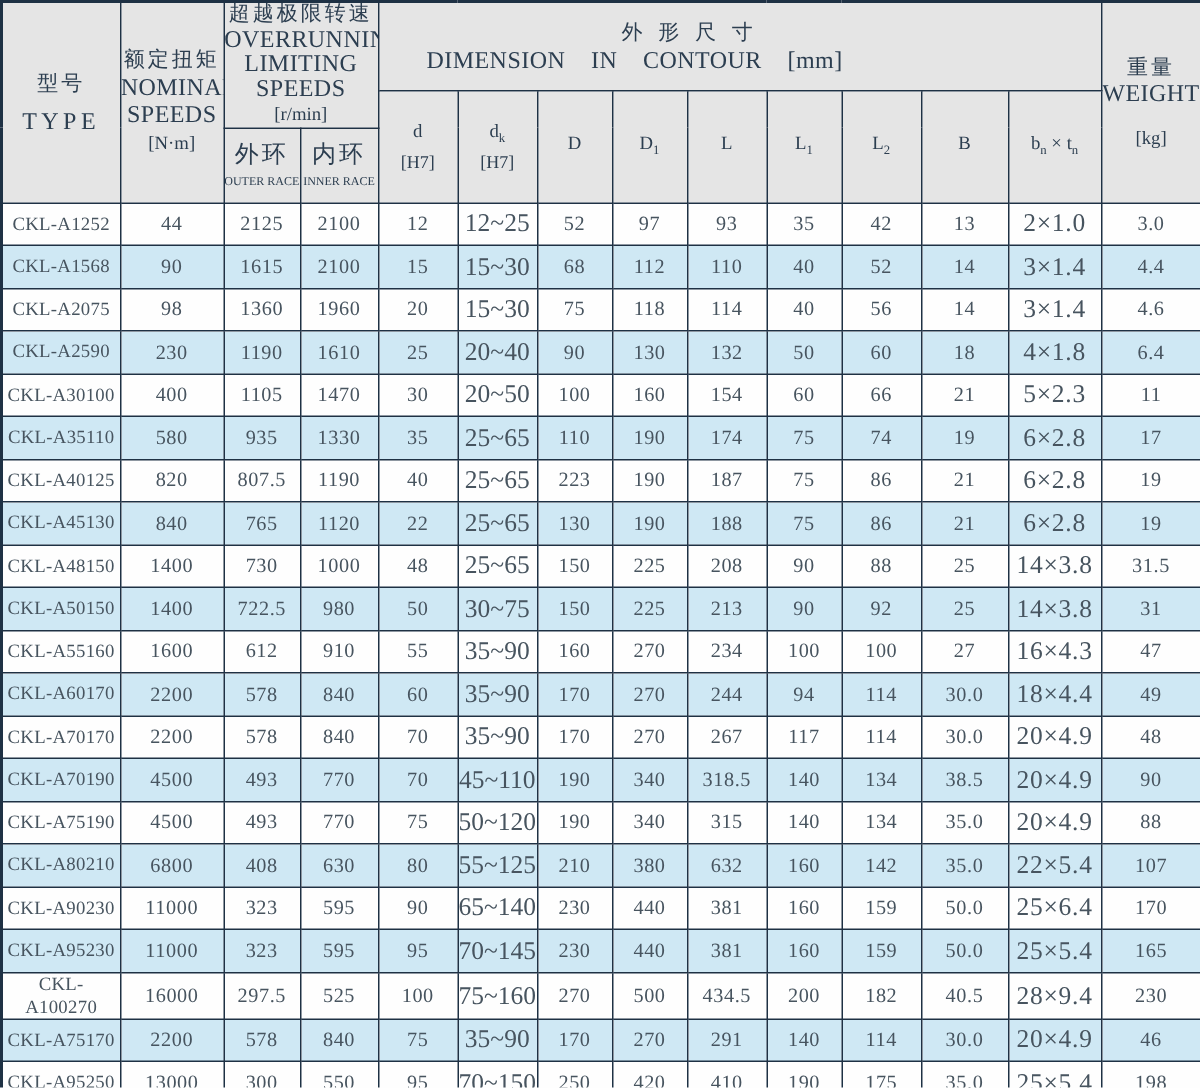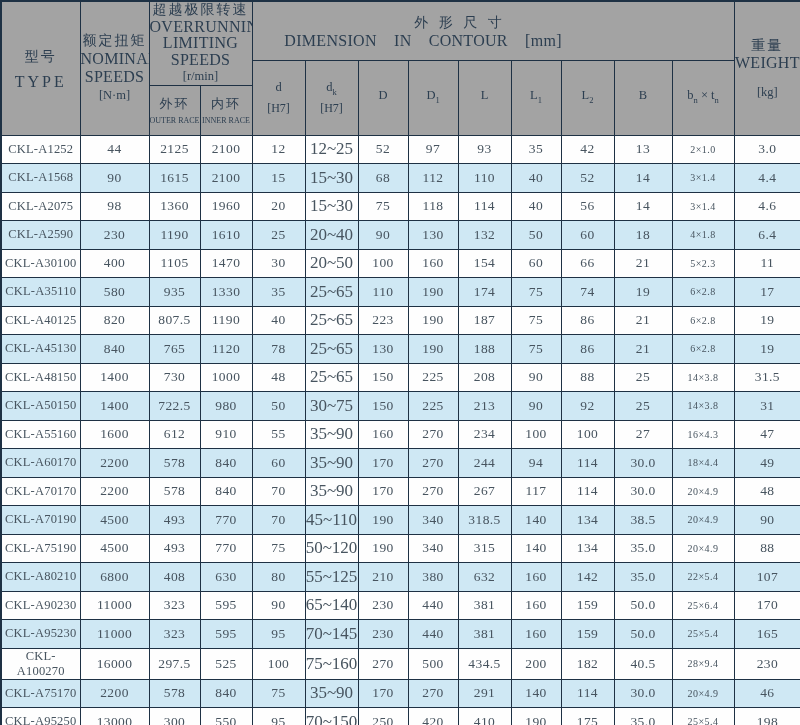--- a/index.html
+++ b/index.html
@@ -13,21 +13,21 @@
     border-collapse: collapse;
     table-layout: fixed;
     border: 2px solid #1e3144;
   }
   th, td {
     border: 1px solid #1e3144;
     text-align: center;
     vertical-align: middle;
     overflow: hidden;
   }
-  thead th { background: #a3a3a3; font-weight: normal; color: #2c3e50; }
+  thead th { background: #e5e5e5; font-weight: normal; color: #2c3e50; }
   tbody td { color: #47545f; font-size: 13.5px; letter-spacing: 0.4px; background: #fefefe; }
   tbody tr:nth-child(even) td { background: #cfe8f4; }
   tbody tr { height: 28.5px; }
 
   tr.hr1 { height: 59px; }
   tr.hr2 { height: 16px; }
   tr.hr3 { height: 50px; }
 
   .zh   { font-size: 14px; letter-spacing: 2px; line-height: 19px; }
   .en   { font-size: 16px; line-height: 15px; letter-spacing: 0.3px; }
@@ -43,25 +43,25 @@
   th.c-dim .en { white-space: pre; margin-right: 140px; }
 
   th.c-weight .zh { }
   th.c-weight .en { margin-bottom: 14px; }
 
   th.c-sub { font-size: 12.5px; }
   th.c-sub .lbl { line-height: 17px; }
   th.c-sub sub { font-size: 8.5px; }
   th.c-sub .unit { font-size: 12px; }
 
-  th.c-race .zh { font-size: 13px; margin-bottom: 2px; }
+  th.c-race .zh { font-size: 16px; margin-bottom: 2px; }
 
   td.c-typecell { font-size: 12.5px; letter-spacing: 0.2px; }
   td.c-range { font-size: 17px; letter-spacing: 0; }
-  td.c-bt { font-size: 10px; letter-spacing: 0.5px; }
+  td.c-bt { font-size: 17px; letter-spacing: 0.5px; }
 </style>
 </head>
 <body>
 
 <table id="spec">
   <colgroup>
     <col style="width:79px">
       <col style="width:69px">
       <col style="width:51px">
       <col style="width:52px">
@@ -261,21 +261,21 @@
         <td>86</td>
         <td>21</td>
         <td class="c-bt">6×2.8</td>
         <td>19</td>
       </tr>
       <tr>
         <td class="c-typecell">CKL-A45130</td>
         <td>840</td>
         <td>765</td>
         <td>1120</td>
-        <td>78</td>
+        <td>22</td>
         <td class="c-range">25~65</td>
         <td>130</td>
         <td>190</td>
         <td>188</td>
         <td>75</td>
         <td>86</td>
         <td>21</td>
         <td class="c-bt">6×2.8</td>
         <td>19</td>
       </tr>

